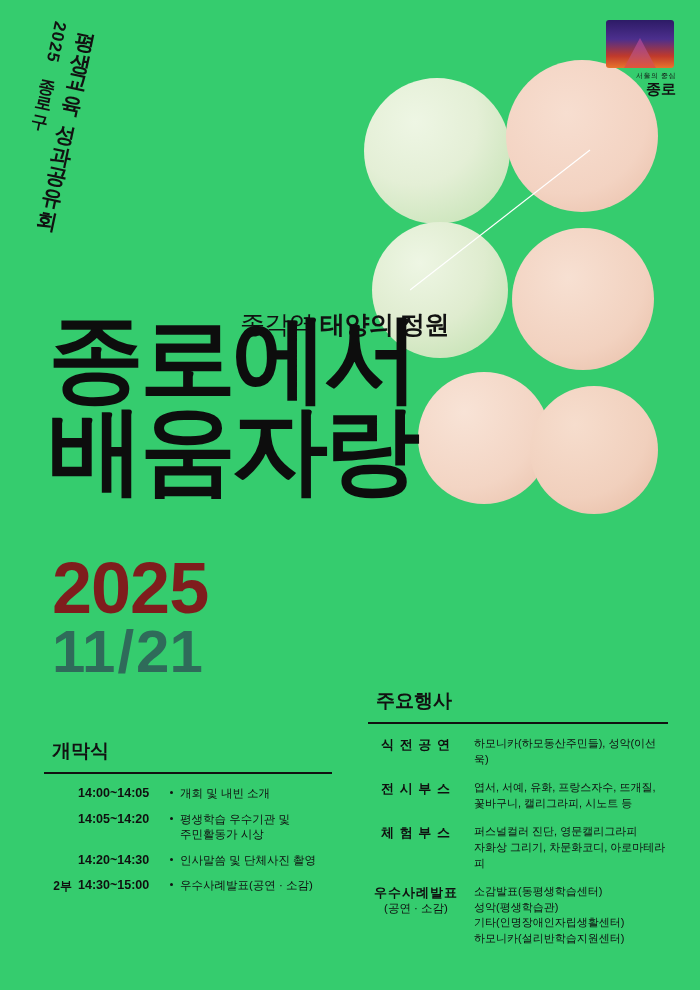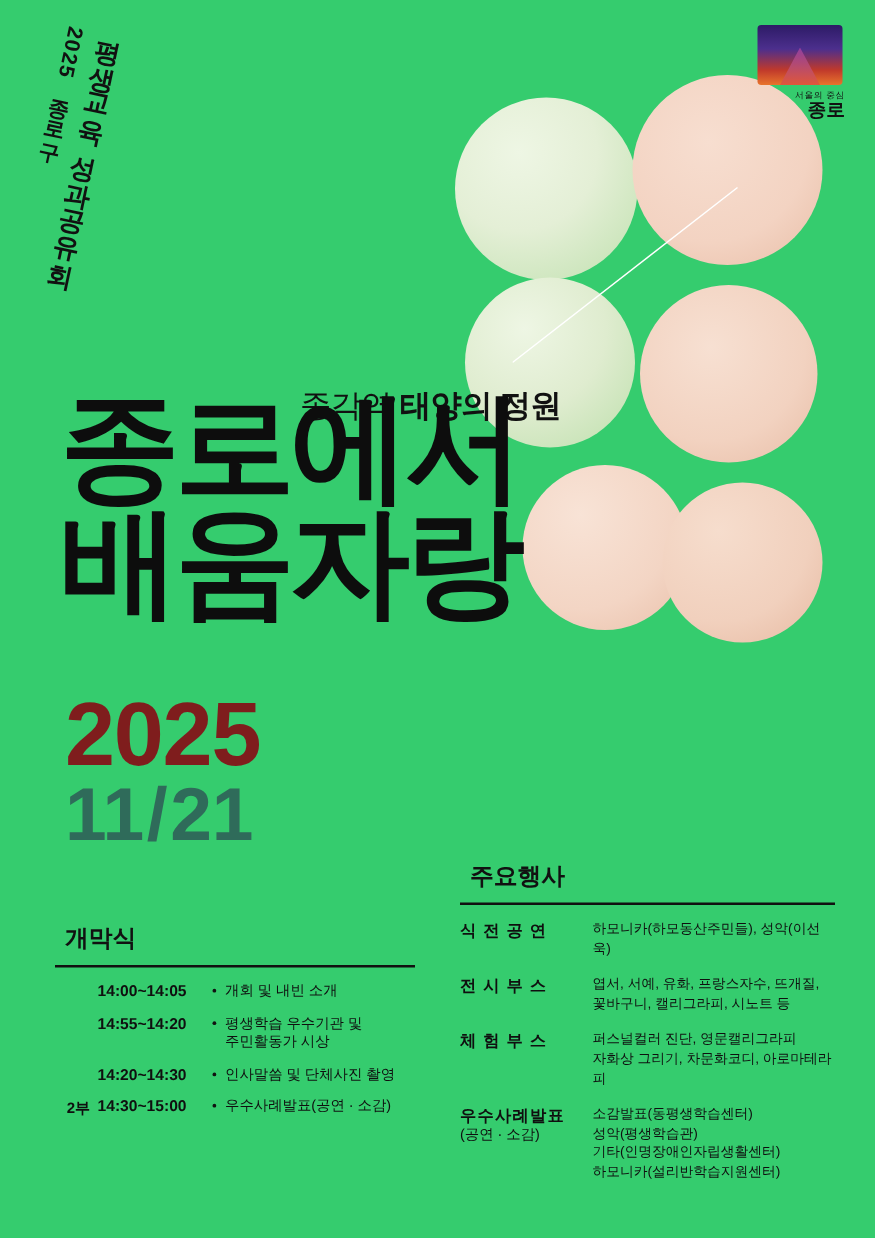--- a/index.html
+++ b/index.html
@@ -251,21 +251,21 @@
     margin-bottom: 12px;
   }
   .erow {
     display: flex;
     align-items: flex-start;
     margin-bottom: 12px;
   }
   .erow .elabel {
     width: 96px;
     flex: 0 0 96px;
-    text-align: left;
+    text-align: center;
     padding-right: 10px;
     font-weight: bold;
     font-size: 13px;
     color: #0f0f0f;
     line-height: 1.35;
     letter-spacing: 1px;
   }
   .erow .elabel .small {
     display: block;
     font-size: 11.5px;
@@ -328,21 +328,21 @@
         <div class="row">
           <div class="part"></div>
           <div class="time">14:00~14:05</div>
           <div class="dot">
             <i></i>
           </div>
           <div class="desc">개회 및 내빈 소개</div>
         </div>
         <div class="row">
           <div class="part"></div>
-          <div class="time">14:55~14:20</div>
+          <div class="time">14:05~14:20</div>
           <div class="dot">
             <i></i>
           </div>
           <div class="desc">평생학습 우수기관 및<br>주민활동가 시상</div>
         </div>
         <div class="row">
           <div class="part"></div>
           <div class="time">14:20~14:30</div>
           <div class="dot">
             <i></i>

